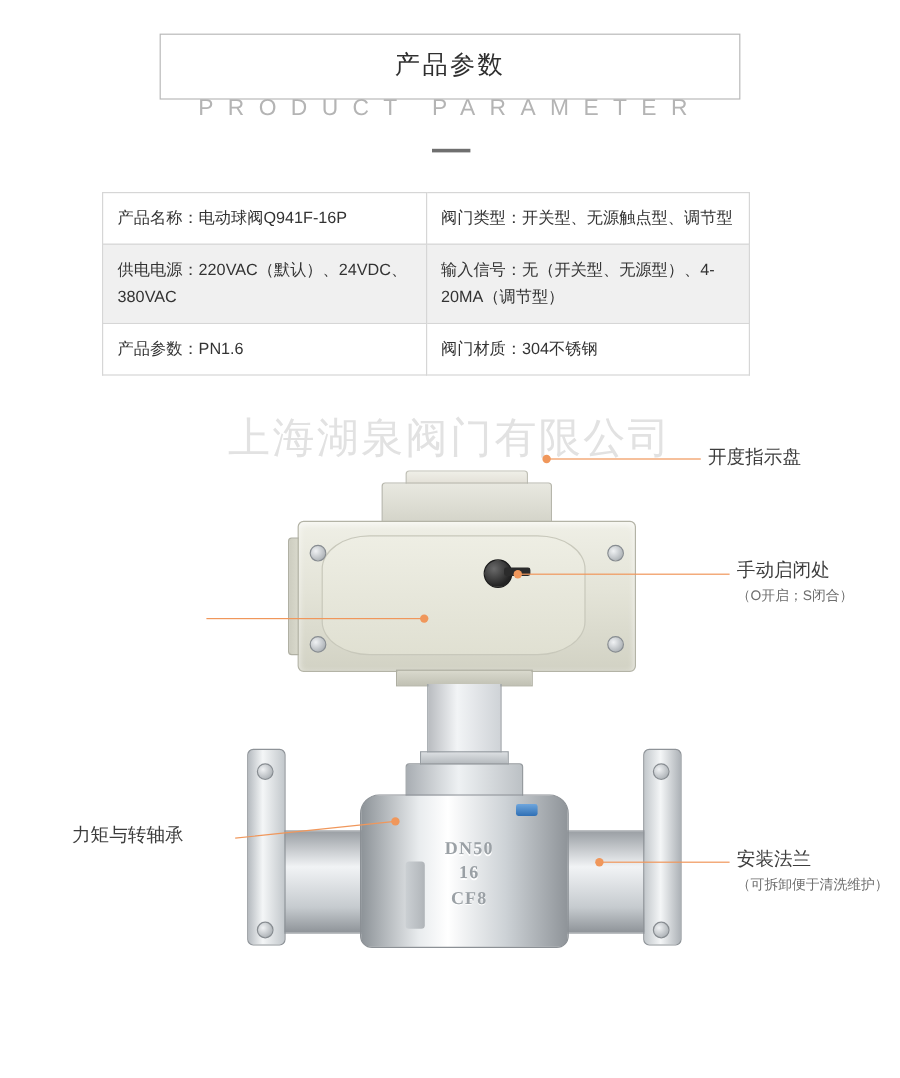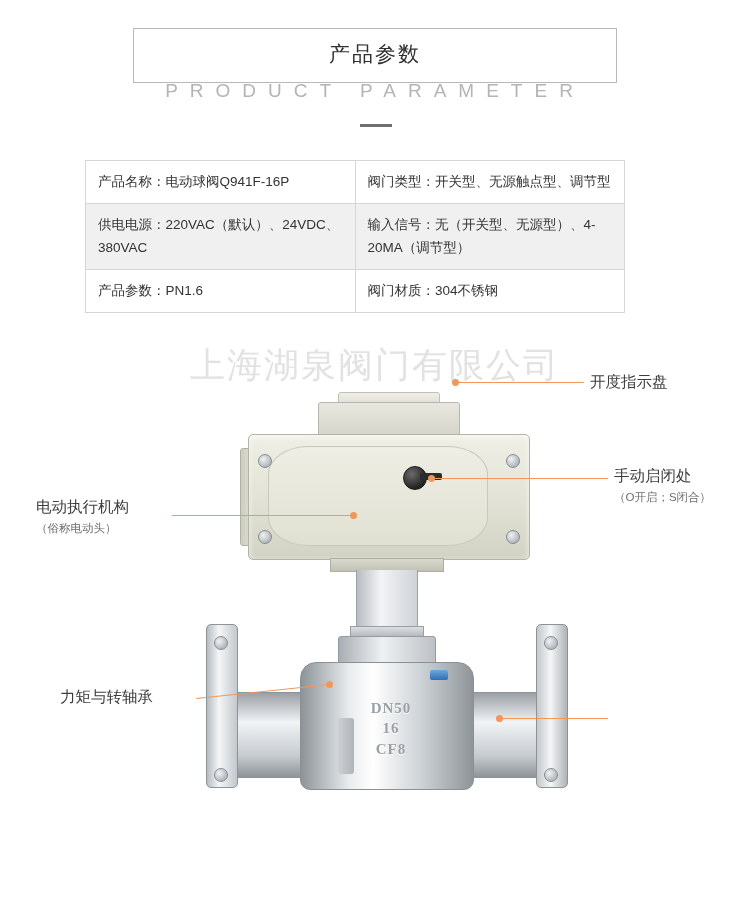--- a/index.html
+++ b/index.html
@@ -446,23 +446,23 @@
 
   <div class="callout" style="left:590px;top:40px;">
     <span>开度指示盘</span>
   </div>
 
   <div class="callout" style="left:614px;top:134px;">
     <span>手动启闭处</span>
     <span class="sub">（O开启；S闭合）</span>
   </div>
 
-  <div class="callout" style="left:36px;top:165px;">
-    <span>电动执行机构</span>
-    <span class="sub">（俗称电动头）</span>
-  </div>
 
 
   <div class="callout" style="left:60px;top:355px;text-align:right;">
     <span>力矩与转轴承</span>
   </div>
 
+  <div class="callout" style="left:614px;top:375px;">
+    <span>安装法兰</span>
+    <span class="sub">（可拆卸便于清洗维护）</span>
+  </div>
 </div>
 
 </body></html>

